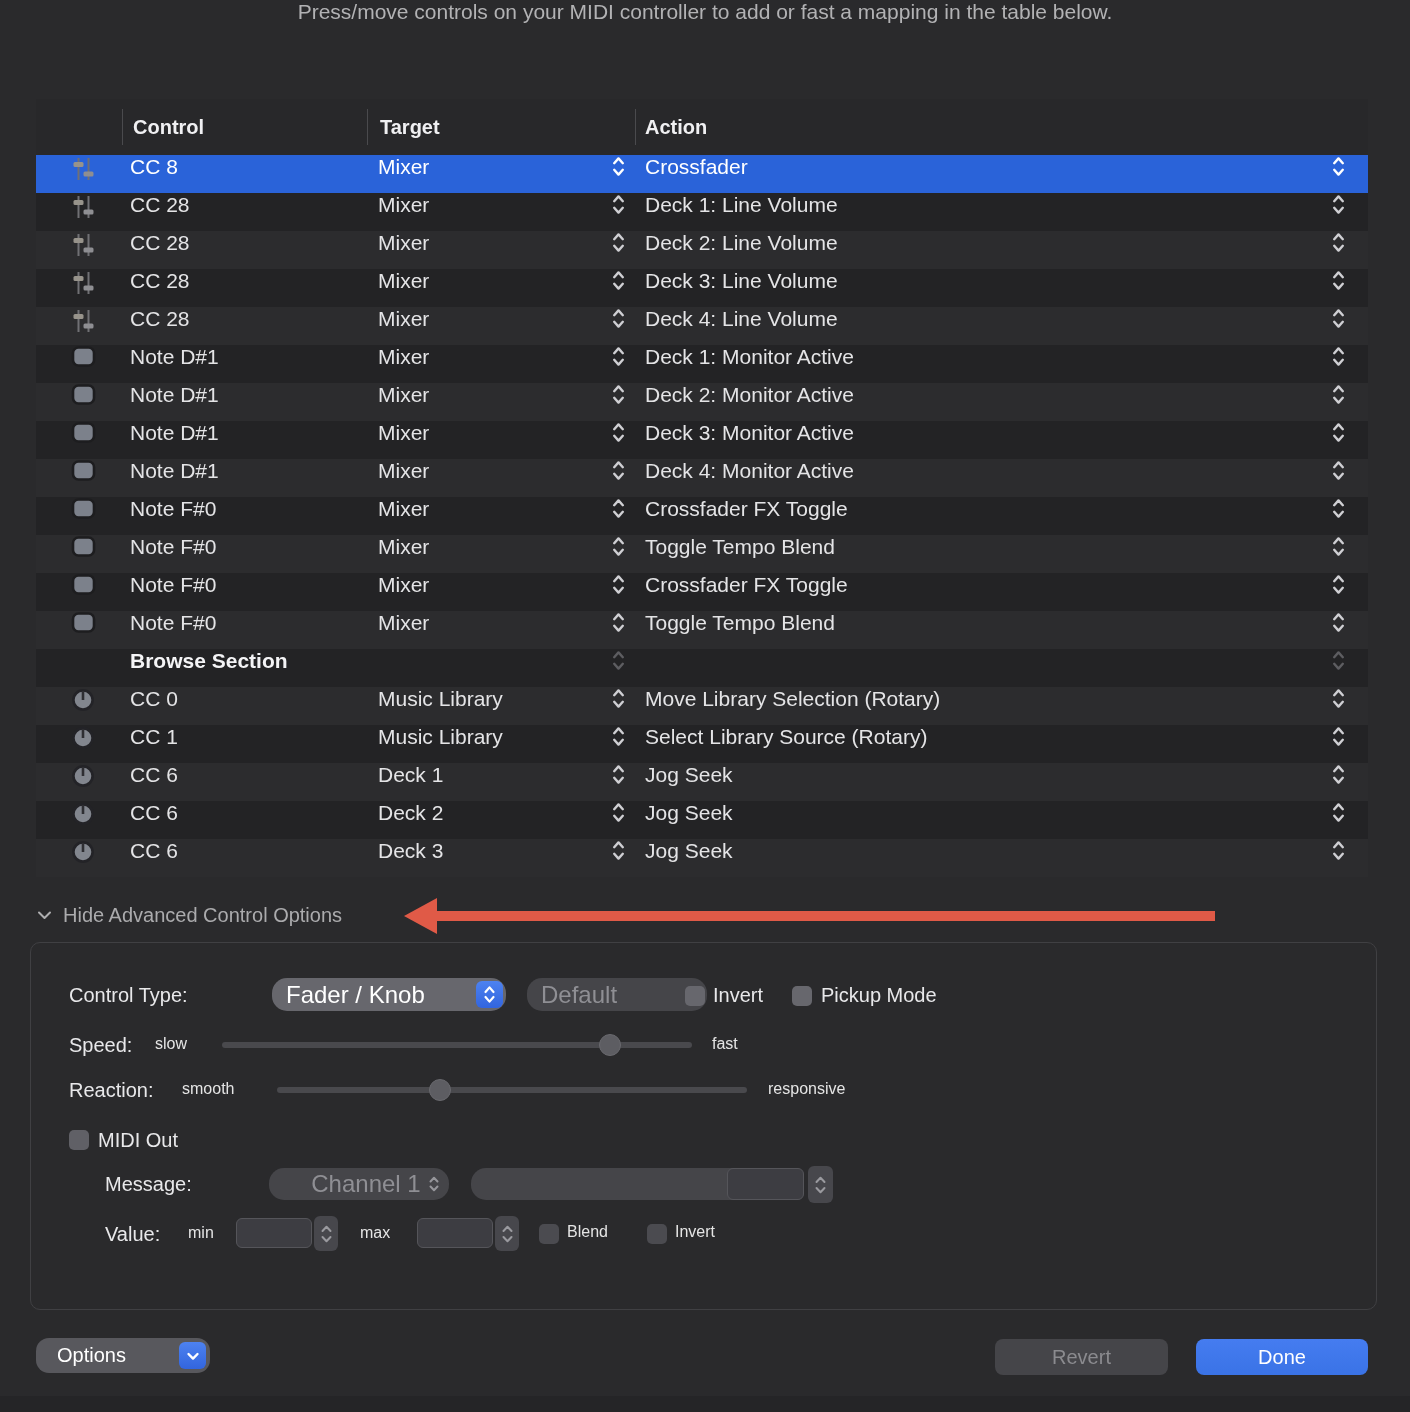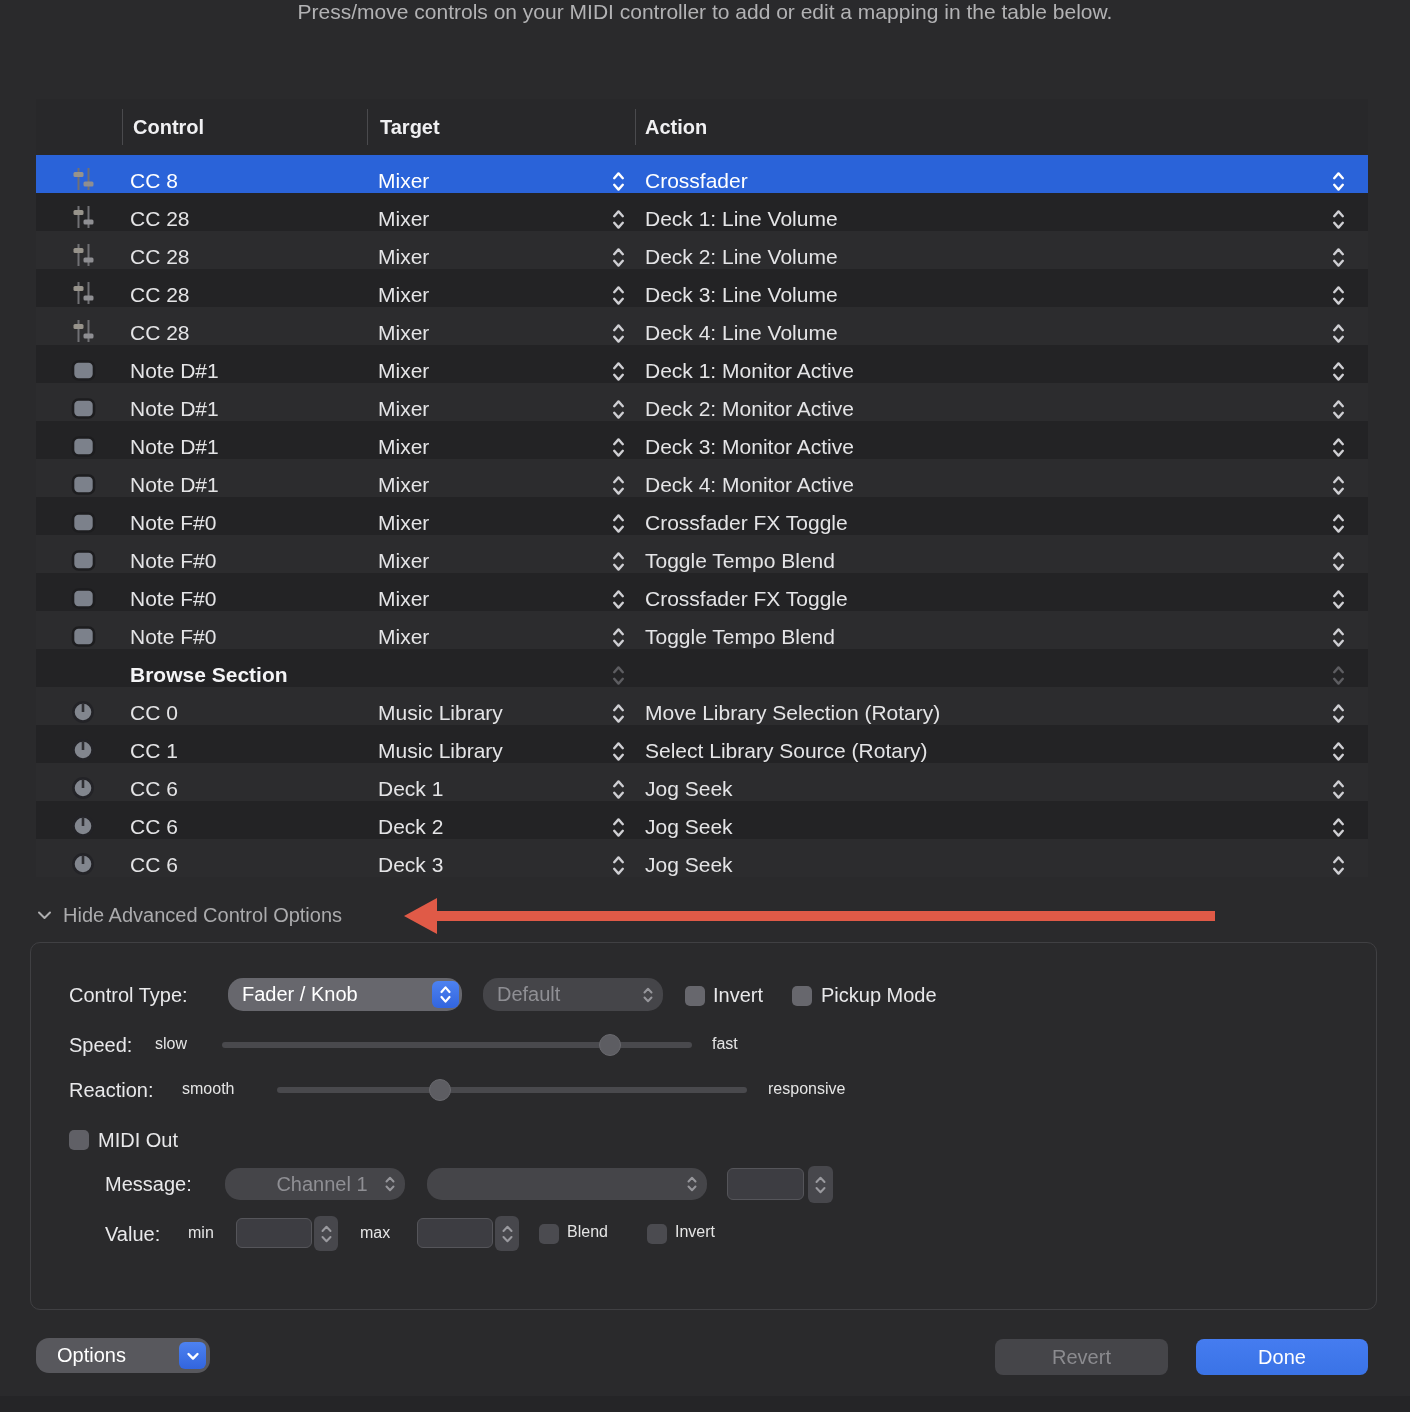--- a/index.html
+++ b/index.html
@@ -25,54 +25,54 @@
     position:relative; height:56px; background:#28282a;
     display:flex; align-items:center;
     font-size:20px; font-weight:600; color:#f0f0f2;
   }
   .h-icon { width:94px; }
   .h-control { width:248px; padding-left:3px; }
   .h-target { width:258px; padding-left:2px; }
   .h-action { flex:1; padding-left:9px; }
   .h-div { position:absolute; top:10px; width:1px; height:36px; background:#4a4a4d; }
   .row {
-    height:38px; display:flex; align-items:flex-end;
+    height:38px; display:flex; align-items:flex-start;
     font-size:21px; color:#e4e4e6;
   }
   .row.dark  { background:#232325; }
   .row.light { background:#2c2c2e; }
   .row.sel   { background:#2a63d9; color:#ffffff; }
   .c-icon   { width:94px; display:flex; justify-content:center; align-items:center; }
   .c-control{ width:248px; white-space:nowrap; }
   .c-target { width:222px; white-space:nowrap; }
   .c-ud     { width:36px; display:flex; justify-content:center; align-items:center; color:#cfcfd3; }
   .row.sel .c-ud { color:#ffffff; }
   .c-ud.dim { color:#5d5d61; }
-  .c-action { flex:1; padding-left:9px; white-space:nowrap;margin-top:32px; }
+  .c-action { flex:1; padding-left:9px; white-space:nowrap; }
   .c-ud.a   { flex:none; width:60px; }
   .bold { font-weight:700; color:#f4f4f6; }
 
   
   .disclosure-chev { left:36px; top:908px; color:#aeaeb0; }
   .disclosure-label { left:63px; top:904px; font-size:20px; color:#ababad; }
   .arrow-shaft { left:436px; top:911px; width:779px; height:10px; background:#e05a47; }
   .arrow-head {
     left:404px; top:898px; width:0; height:0;
     border-top:18px solid transparent; border-bottom:18px solid transparent;
     border-right:33px solid #e05a47;
   }
 
   
   .panel { left:30px; top:942px; width:1347px; height:368px;
            border:1px solid #404043; border-radius:10px; }
   .lbl   { font-size:20px; color:#e8e8ea; white-space:nowrap; }
   .lbl-dim { font-size:16px; color:#e5e5e5; white-space:nowrap;text-align:center; }
 
   .popup {
-    border-radius:15px; font-size:20px; white-space:nowrap;
+    border-radius:15px; font-size:24px; white-space:nowrap;margin-left:44px;
   }
   .popup.enabled { background:#67676d; color:#ffffff; }
   .popup.disabled{ background:#454549; color:#8f8f94; }
   .popup .txt { display:block; padding-left:14px; line-height:33px; }
   .popup.small .txt { line-height:32px;text-align:center; }
   .bluecap {
     position:absolute; right:3px; top:3px; width:27px; height:27px;
     border-radius:6px; background:linear-gradient(#4d82f0,#3265de);
     display:flex; align-items:center; justify-content:center; color:#fff;
   }
@@ -104,21 +104,21 @@
   .revert-btn { left:995px; top:1339px; width:173px; height:36px;
                 background:#454549; color:#8b8b8f; line-height:36px; }
   .done-btn { left:1196px; top:1339px; width:172px; height:36px;
               background:linear-gradient(#457cf0,#3a73e6); background-color:#3a73e6;
               color:#ffffff; line-height:36px; font-weight:500; }
   .bottom-band { left:0; top:1396px; width:1410px; height:16px; background:#252527; }
 </style>
 </head>
 <body>
 
-<div class="abs instruction">Press/move controls on your MIDI controller to add or edit a mapping in the table below.</div>
+<div class="abs instruction">Press/move controls on your MIDI controller to add or fast a mapping in the table below.</div>
 
 <div class="abs table">
   <div class="thead">
     <span class="h-icon"></span>
     <span class="h-control">Control</span>
     <span class="h-target">Target</span>
     <span class="h-action">Action</span>
     <span class="h-div" style="left:86px"></span>
     <span class="h-div" style="left:331px"></span>
     <span class="h-div" style="left:599px"></span>

